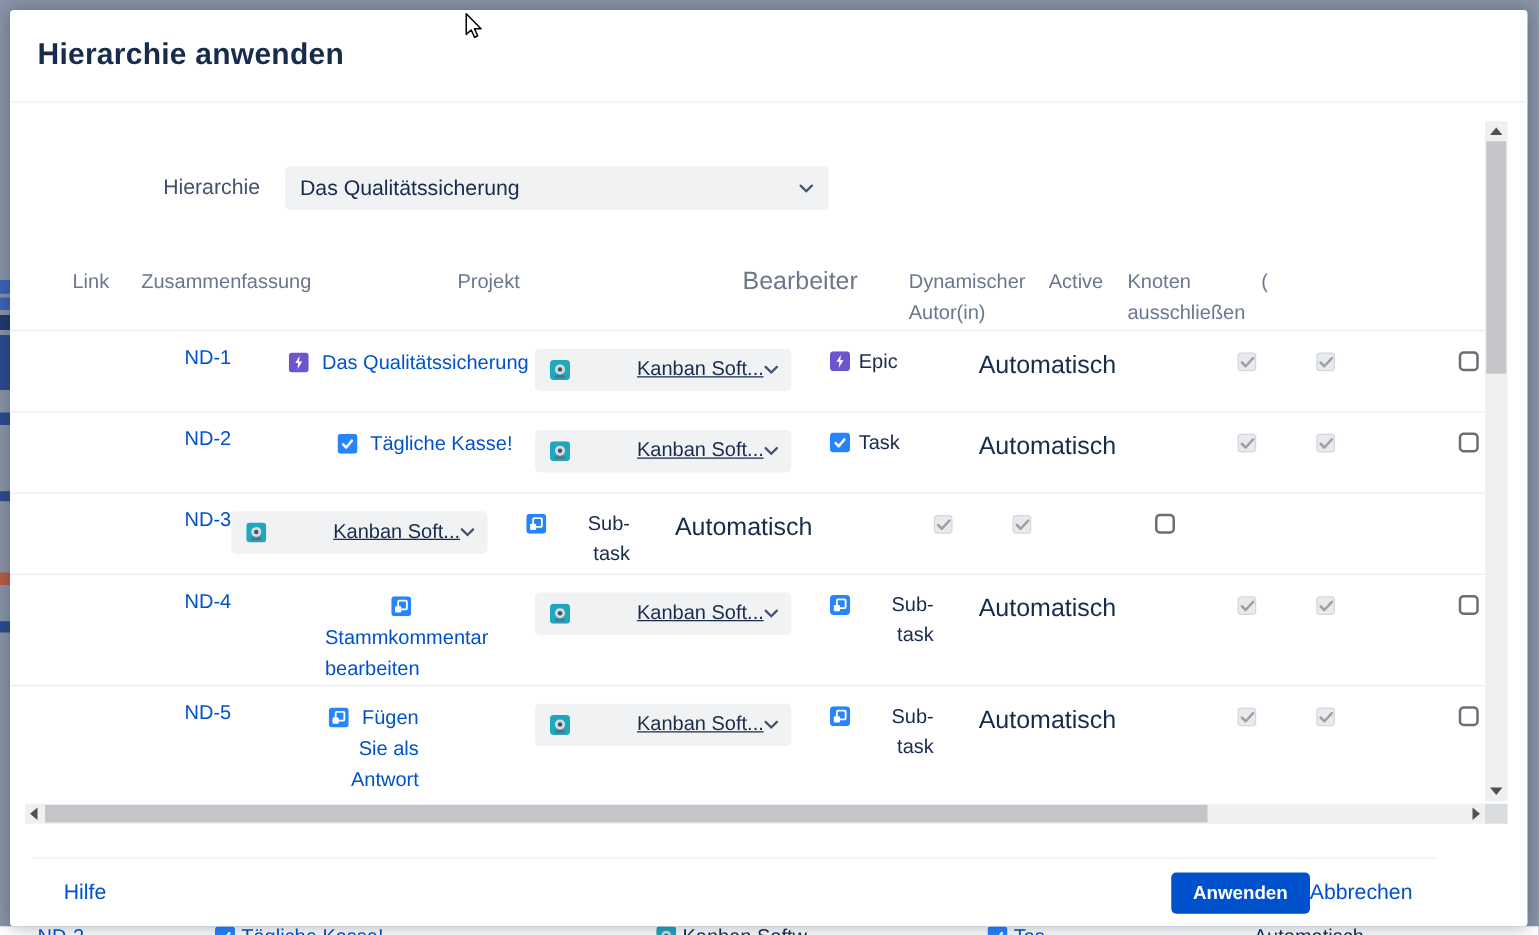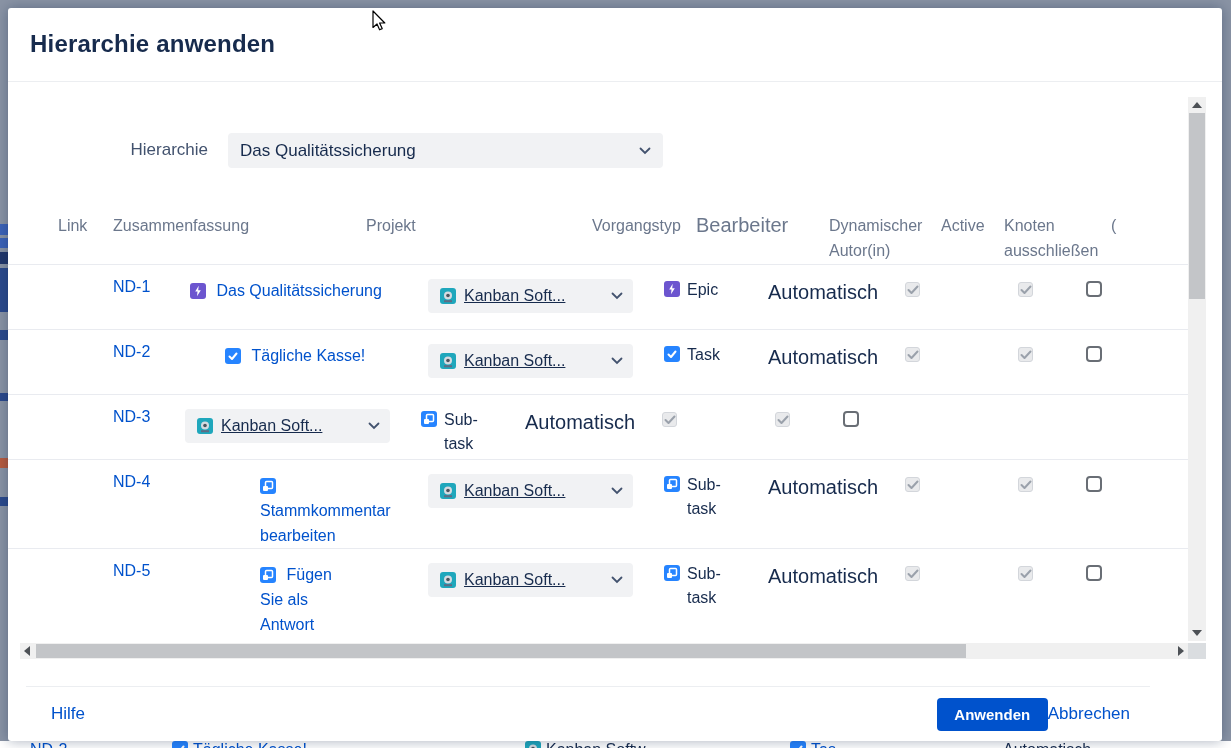--- a/index.html
+++ b/index.html
@@ -33,21 +33,21 @@
   #hier-select { position:absolute; left:220px; top:0; width:435px; height:35px;
                  background:#F1F2F4; border-radius:4px; display:flex; align-items:center;
                  padding:0 12px; cursor:default; }
   #hier-select .sel-text { font-size:17px; color:#172B4D; flex:1; }
 
   .chev { width:12px; height:8px; flex:none; }
 
   
   #thead { display:flex; margin-top:42px; min-height:55px; border-bottom:1px solid #E9EBF0;
            color:#6B778C; font-size:16px; line-height:25px; padding-left:50px; }
-  .trow  { display:flex; border-bottom:1px solid #E9EBF0; min-height:65px; padding-left:50px; }
+  .trow  { display:flex; border-bottom:1px solid #E9EBF0; min-height:65px; padding-left:50px;text-align:right; }
   .c { flex:none; padding-top:13px; }
   #thead .c { padding-top:3px; }
   .c-link { width:55px; }
   .c-node { width:72px; }
   .c-sum  { width:243px; }
   .c-proj { width:230px; padding-top:14px; }
   #thead .c-proj { padding-left:10px; padding-top:3px; }
   .c-type { width:102px; padding-left:6px; }
   .c-ass  { width:133px; padding-left:8px; font-size:20px; color:#172B4D; padding-top:16px; }
   #thead .c-ass { padding-top:3px; color:#6B778C; }
@@ -164,21 +164,20 @@
           <svg class="chev" viewBox="0 0 12 8">
               <polyline points="1.5,1.5 6,6 10.5,1.5" fill="none" stroke="#42526E" stroke-width="1.8" stroke-linecap="round"></polyline>
             </svg>
         </div>
       </div>
 
       <div id="thead">
         <div class="c c-link">Link</div>
         <div class="c c-sum">Zusammenfassung</div>
         <div class="c c-proj">Projekt</div>
-        <div class="c c-type">Vorgangstyp</div>
         <div class="c c-ass">Bearbeiter</div>
         <div class="c c-dyn">Dynamischer Autor(in)</div>
         <div class="c c-act">Active</div>
         <div class="c c-exc">Knoten ausschließen</div>
         <div class="c c-trunc">(</div>
       </div>
 
       <div class="trow">
         <div class="c c-link"></div>
         <div class="c c-node"><a class="lnk">ND-1</a></div>

